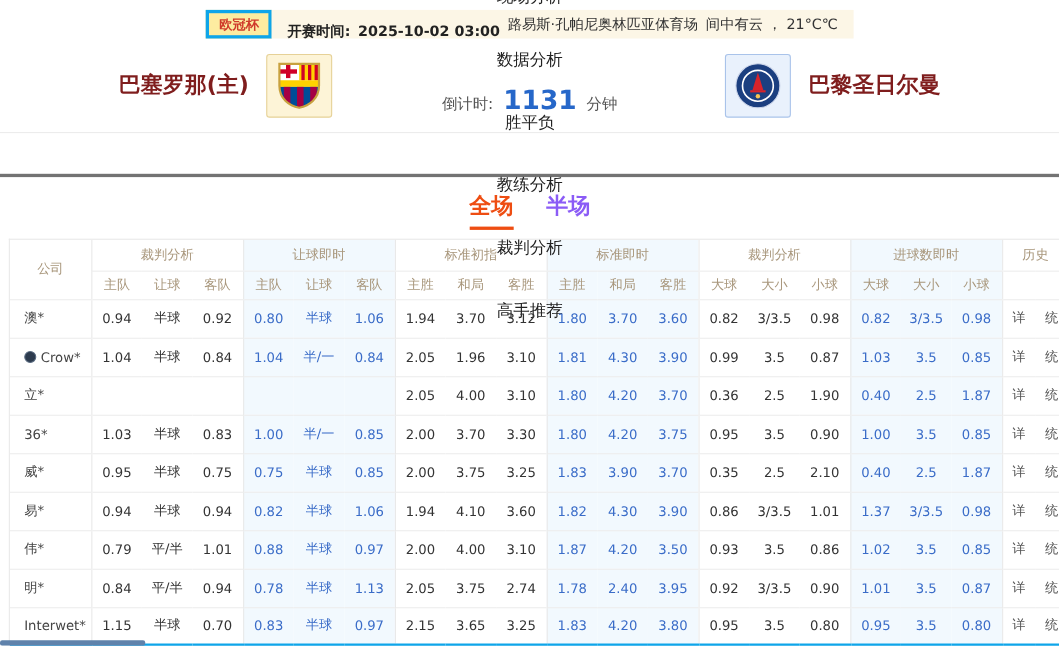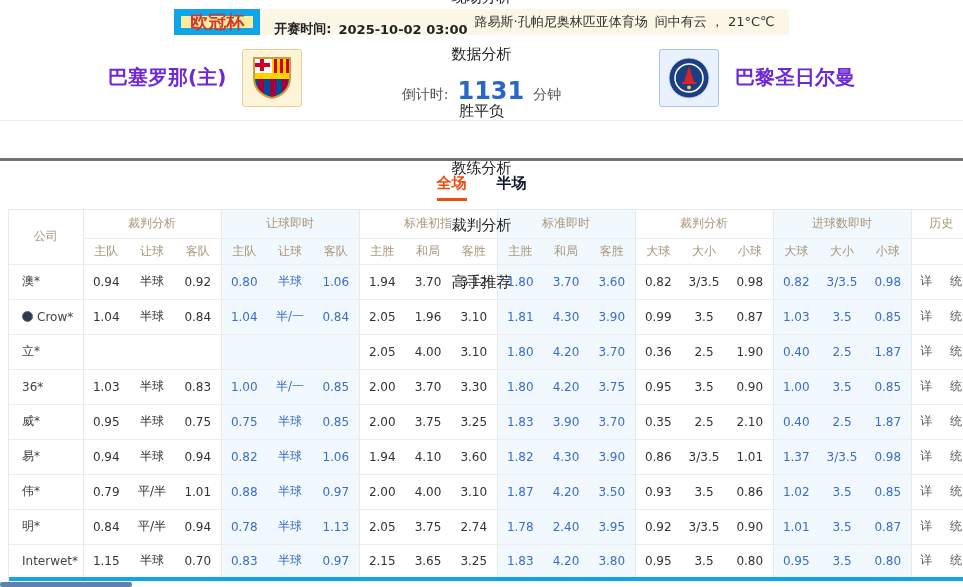--- a/index.html
+++ b/index.html
@@ -4,44 +4,44 @@
 <style>
   *{box-sizing:border-box;}
   html,body{margin:0;padding:0;}
   body{
     width:963px;height:587px;overflow:hidden;background:#fff;position:relative;
     font-family:"DejaVu Sans","Liberation Sans",sans-serif;color:#333;
   }
   
   .topbar{display:flex;justify-content:center;align-items:stretch;padding-top:9px;height:35px;}
   .league-badge{background:var(--badge-bg,#fdeca0);color:var(--badge-text,#cf3a2b);
-    border:7px solid #0ea5e9;font-size:18px;font-weight:bold;display:flex;align-items:center;padding:0 9px;}
+    border:3px solid #0ea5e9;font-size:12px;font-weight:bold;display:flex;align-items:center;padding:0 9px;}
   .topbar-info{background:var(--topbar-bg,#fcf6e6);display:flex;align-items:center;gap:7px;
     font-size:13px;padding:0 14px;color:#333;white-space:nowrap;}
   .kick-label,.kick-time{font-weight:bold;color:#222;margin-top:14px;}
   
   .match-header{height:86px;border-bottom:1px solid #ececec;display:flex;align-items:center;
     justify-content:space-between;padding:0 108px;position:relative;}
   .team{display:flex;align-items:center;gap:16px;}
-  .team-name{font-size:20px;font-weight:bold;color:#6d28d9;white-space:nowrap;}
+  .team-name{font-size:20px;font-weight:bold;color:#7f1d1d;white-space:nowrap;}
   .crest-box{width:60px;height:58px;display:flex;align-items:center;justify-content:center;border-radius:3px;}
   .crest-box.home{background:#fdf4d7;border:1px solid #e6d197;}
   .crest-box.away{background:#e9f1fc;border:1px solid #a9c3ea;}
   .countdown{position:absolute;left:50%;top:50%;transform:translate(-50%,-50%);
     white-space:nowrap;font-size:14px;color:#555;display:flex;align-items:baseline;gap:9px;}
   .countdown .num{font-size:24px;font-weight:bold;color:var(--countdown-blue,#2667c9);margin-top:26px;}
   
   .nav{height:40px;border-bottom:3px solid #737373;display:flex;align-items:center;
     justify-content:center;gap:38px;font-size:15px;flex-direction:column;}
   .nav-item{color:#222;cursor:pointer;white-space:nowrap;}
   .nav-item.active{background:linear-gradient(180deg,var(--accent-grad-top,#fb8a25),var(--accent,#ee4d12));
     color:#fff;padding:6px 17px;border-radius:17px;}
   
-  .subtabs{display:flex;justify-content:center;gap:30px;padding:13px 0 8px;font-size:15px;font-weight:bold;}
-  .subtab{color:#0f172a;cursor:pointer;padding-bottom:5px;border-bottom:3px solid transparent;}
+  .subtabs{display:flex;justify-content:center;gap:30px;padding:13px 0 8px;font-size:20px;font-weight:bold;}
+  .subtab{color:#8b5cf6;cursor:pointer;padding-bottom:5px;border-bottom:3px solid transparent;}
   .subtab.active{color:var(--accent,#ee4d12);border-bottom-color:var(--accent,#ee4d12);}
   
   .table-wrap{margin-left:8px;width:955px;overflow:hidden;
     border-top:1px solid #e9e9e9;border-left:1px solid #e9e9e9;}
   table{border-collapse:collapse;table-layout:fixed;width:962px;text-align:center;font-size:12px;}
   thead th{font-weight:normal;color:#a8967b;border-bottom:1px solid #ededed;background:#fff;}
   th.grp{height:28px;}
   th.sub{height:26px;}
   tbody td{height:35px;border-top:1px solid #ededed;color:#333;background:#fff;}
   tbody tr:first-child td{border-top:none;}

